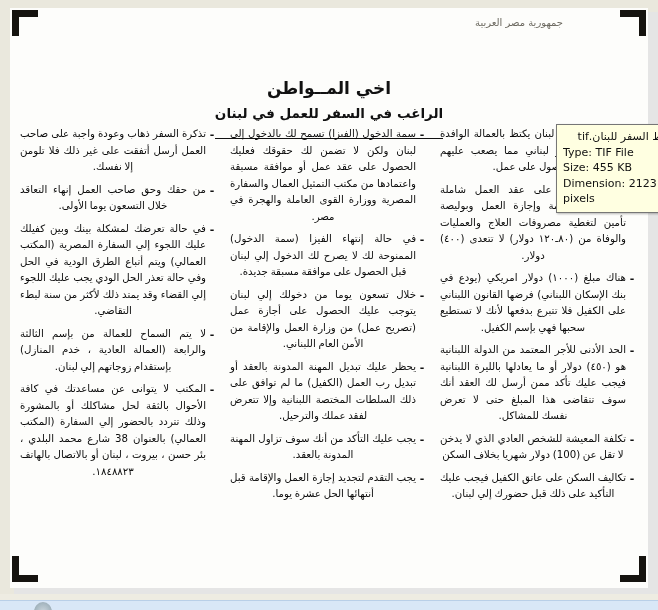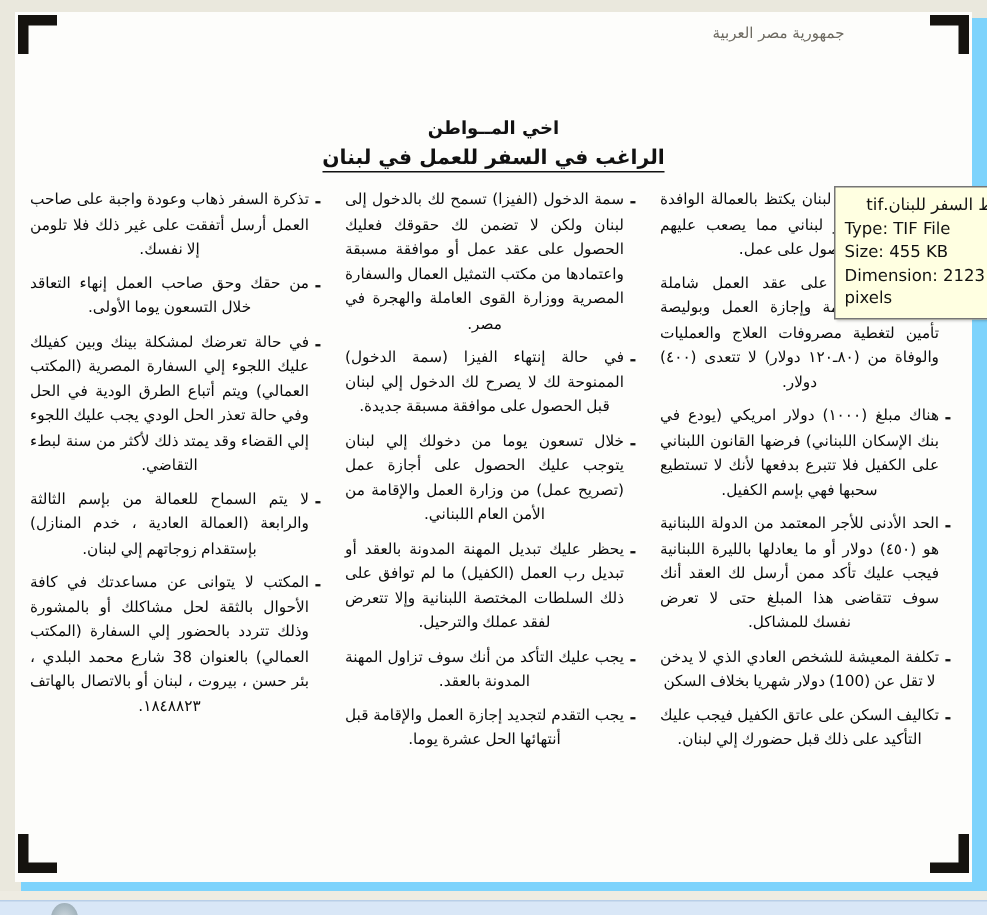--- a/index.html
+++ b/index.html
@@ -6,21 +6,21 @@
   body{
     width:658px;height:610px;overflow:hidden;
     background:#ffffff;
     font-family:"DejaVu Sans", sans-serif;
     position:relative;
   }
 
   
   #scan{
     position:absolute;left:0;top:0;width:658px;height:594px;
-    background:#7dd3fc;
+    background:#e5e5e5;
     overflow:hidden;
   }
   
   #paper{
     position:absolute;left:10px;top:8px;width:638px;height:580px;
     background:#fdfdfb;
   }
   
   #margin-band-left{
     position:absolute;left:0;top:0;width:14px;height:594px;background:#eae8dd;
@@ -60,27 +60,27 @@
     font-family:"DejaVu Sans", sans-serif;
     line-height:1.45;
   }
   #letterhead .lh-line{font-size:11.5px;font-weight:bold;color:#111;}
   #letterhead .lh-faint{font-size:10px;color:#6d6a61;letter-spacing:.3px;}
 
   #title-block{
     position:absolute;left:0;right:0;top:62px;text-align:center;
   }
   #title-main{
-    font-size:12px;font-weight:bold;letter-spacing:2px;color:#111;
+    font-size:17px;font-weight:bold;letter-spacing:2px;color:#111;
     line-height:1.5;
   }
   #title-sub{
     font-size:13.5px;font-weight:bold;color:#111;
     display:inline-block;border-bottom:1.6px solid #111;
-    padding-bottom:1px;margin-top:3px;letter-spacing:.5px;
+    padding-bottom:17px;margin-top:3px;letter-spacing:.5px;
   }
 
   #columns{
     position:absolute;left:0;right:0;top:112px;height:452px;
     display:flex;flex-direction:row;gap:0;
   }
   .col{
     flex:1 1 0;
     padding:0 6px;
     font-size:10.2px;

